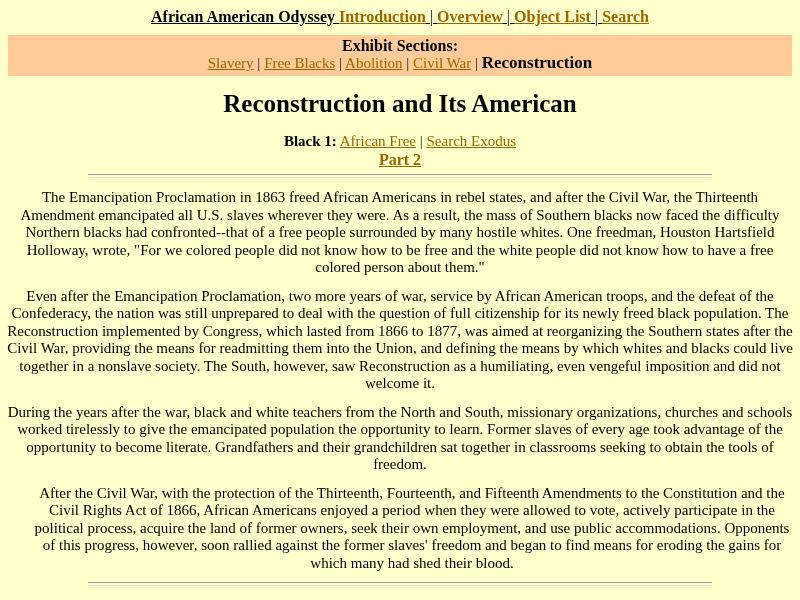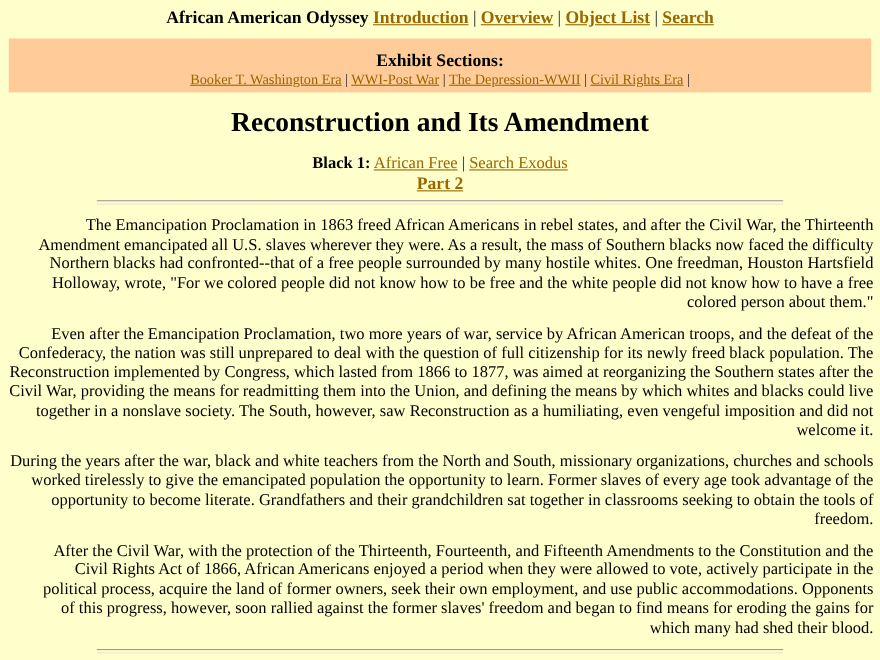--- a/index.html
+++ b/index.html
@@ -5,28 +5,28 @@
   html, body { margin: 0; padding: 0; }
   body {
     width: 800px; height: 600px; overflow: hidden;
     background: var(--page-bg, #FFFFCC);
     color: #000;
     font-family: "Liberation Serif", serif;
   }
   a { color: var(--link, #996600); text-decoration: underline; cursor: pointer; }
   .sep { color: #1a1a1a; }
 
-  .top-nav { text-align: center; padding-top: 8px; font-size: 16px; line-height: 18px; }
+  .top-nav { text-align: center; padding-top: 8px; font-size: 16px; line-height: 18px; text-decoration: underline; }
   .top-nav .site-title { font-weight: bold; }
   .top-nav a { font-weight: bold; }
 
   .exhibit-bar {
     background: var(--bar-bg, #FFCC99);
     margin: 9px 8px 0 8px;
-    padding: 12px 0 4px 0;
+    padding: 2px 0 4px 0;
     text-align: center;
   }
   .eb-title { font-size: 16px; line-height: 17px; font-weight: bold; }
   .eb-row1  { font-size: 15px; line-height: 17px; }
   .eb-current { font-weight: bold; font-size: 17px; color: #000; }
   .eb-row2  { font-size: 13px; line-height: 16px; }
 
   h1.page-title {
     text-align: center; font-size: 25px; line-height: 29px;
     margin: 13px 0 0 0; font-weight: bold;
@@ -35,53 +35,54 @@
   .parts-line .part-label { font-weight: bold; }
   .part2-line { text-align: center; font-size: 16px; line-height: 18px; margin-top: 1px; }
   .part2-line a { font-weight: bold; }
 
   hr.rule {
     width: 78%; margin: 5px auto 0 auto;
     border: none; height: 2px;
     border-top: 1px solid #9a9a9a; border-bottom: 1px solid #e6e6d2;
   }
 
-  .content { padding: 0 6px; font-size: 15px; line-height: 17.5px; text-align: right; }
+  .content { padding: 0 6px; font-size: 15px; line-height: 17.5px; text-align: center; }
   .content p { margin: 11px 0 0 0; }
   .content p.last { margin-bottom: 10px; margin-left: 24px; }
 </style>
 </head>
 <body>
 
 <div class="top-nav">
   <span class="site-title">African American Odyssey</span>
   <a>Introduction</a>
   <span class="sep">|</span>
   <a>Overview</a>
   <span class="sep">|</span>
   <a>Object List</a>
   <span class="sep">|</span>
   <a>Search</a>
 </div>
 
 <div class="exhibit-bar">
   <div class="eb-title">Exhibit Sections:</div>
-  <div class="eb-row2">
-    <a>Booker T. Washington Era</a>
+  <div class="eb-row1">
+    <a>Slavery</a>
     <span class="sep">|</span>
-    <a>WWI-Post War</a>
+    <a>Free Blacks</a>
     <span class="sep">|</span>
-    <a>The Depression-WWII</a>
+    <a>Abolition</a>
     <span class="sep">|</span>
-    <a>Civil Rights Era</a>
+    <a>Civil War</a>
     <span class="sep">|</span>
+    <span class="eb-current">Reconstruction</span>
   </div>
 </div>
 
-<h1 class="page-title">Reconstruction and Its Amendment</h1>
+<h1 class="page-title">Reconstruction and Its American</h1>
 
 <div class="parts-line">
   <span class="part-label">Black 1:</span>
   <a>African Free</a>
   <span class="sep">|</span>
   <a>Search Exodus</a>
 </div>
 <div class="part2-line">
   <a>Part 2</a>
 </div>

